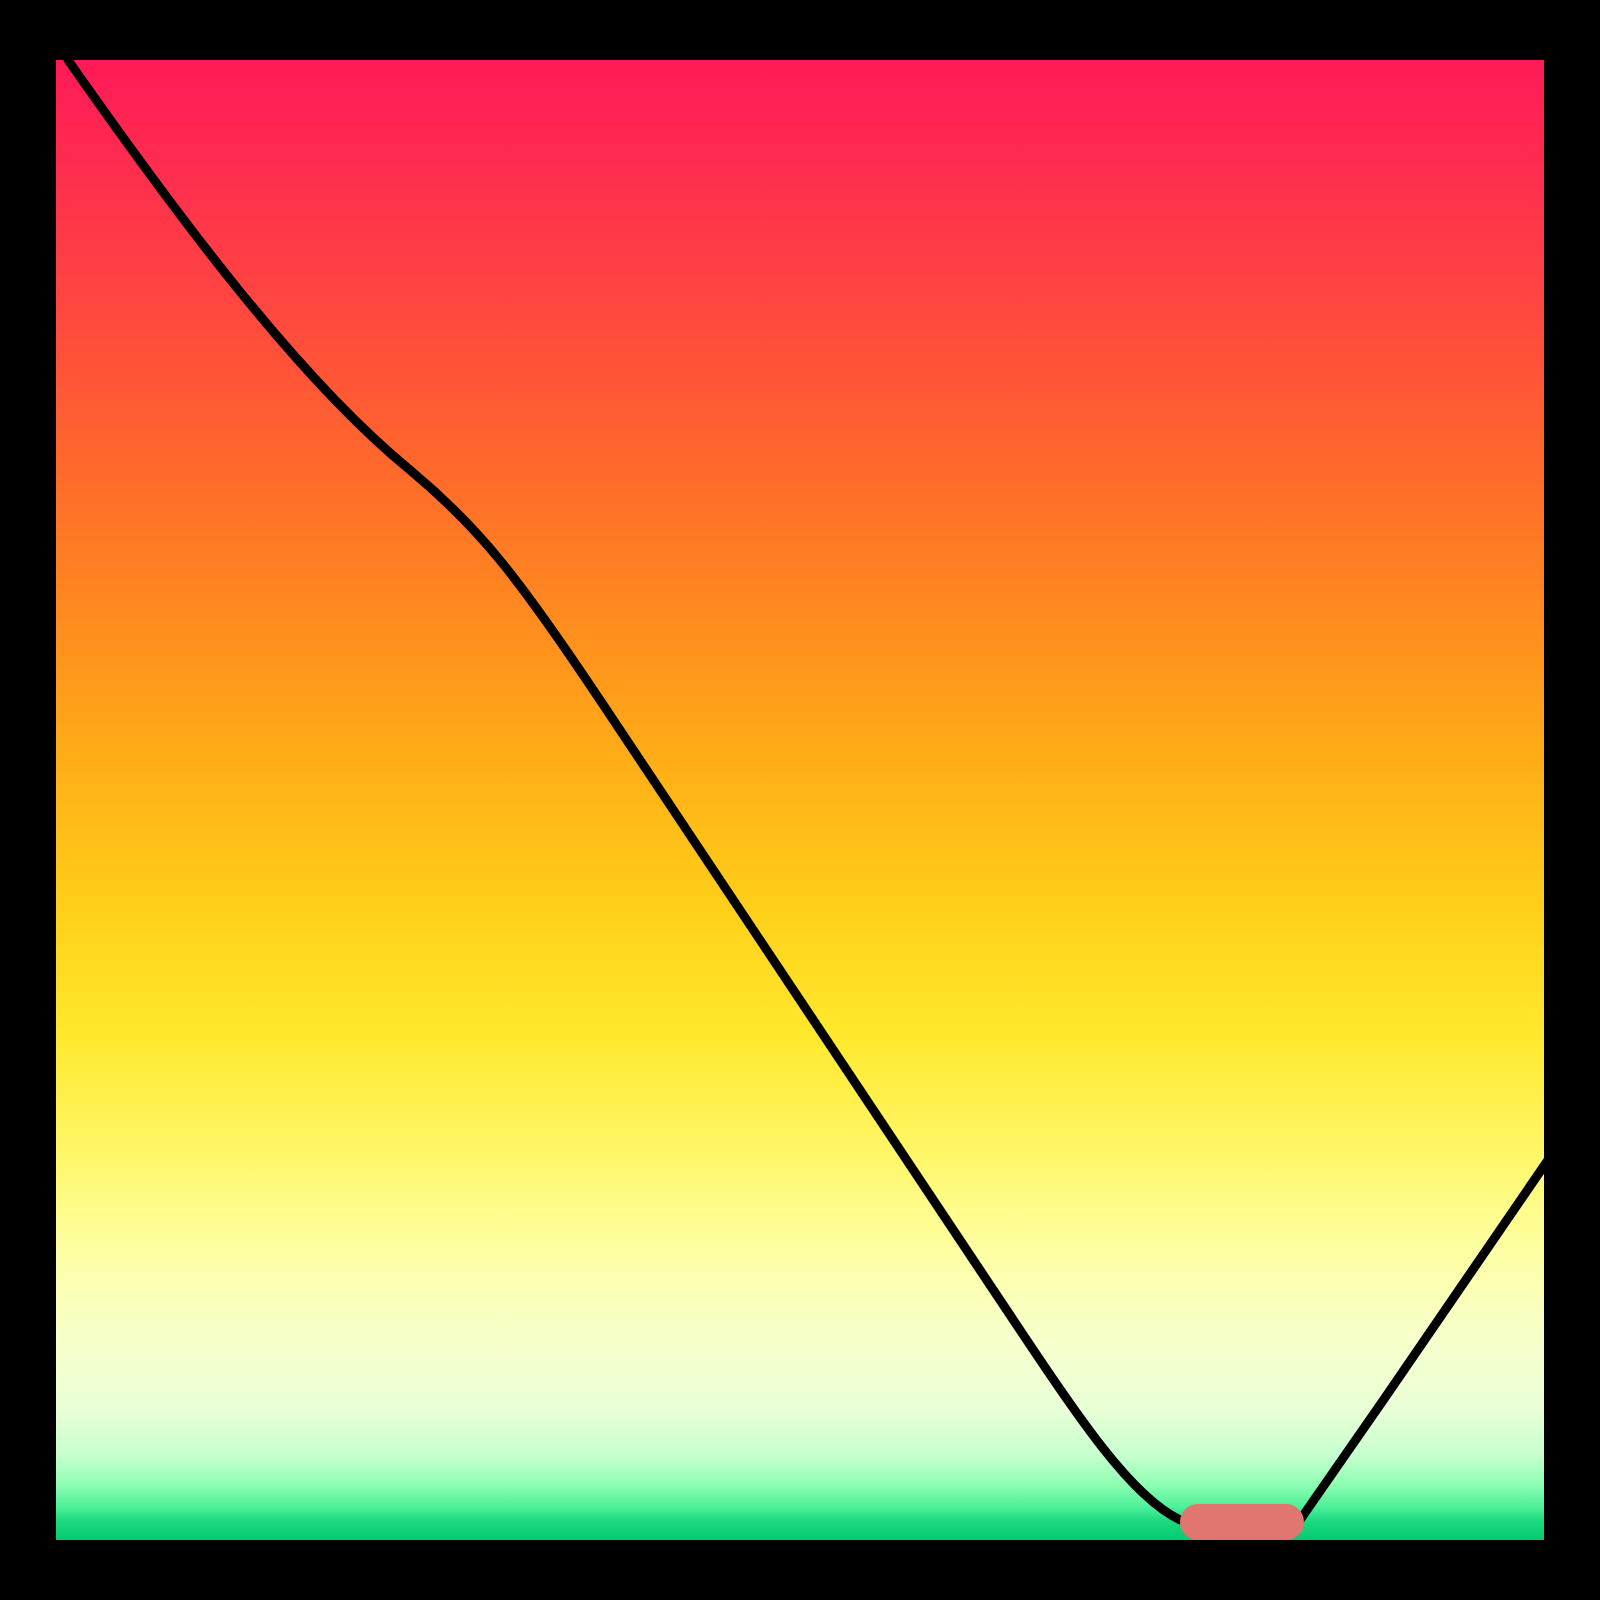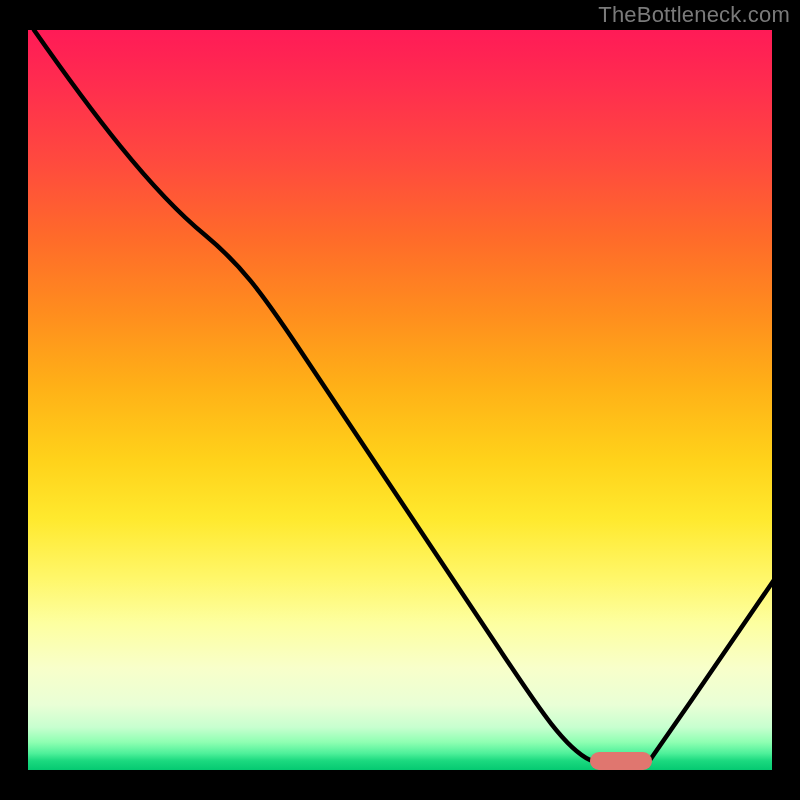--- a/index.html
+++ b/index.html
@@ -58,21 +58,20 @@
     top: 0;
     width: 800px;
     height: 800px;
   }
 </style>
 </head>
 <body>
 
 <div class="frame">
 
-  <div class="attribution">TheBottleneck.com</div>
 
   <div class="plot-area"></div>
 
   <svg class="overlay" viewBox="0 0 800 800">
 
     <rect x="26" y="28" width="748" height="744" fill="none" stroke="#000" stroke-width="4"></rect>
 
     <path fill="none" stroke="#000" stroke-width="4.5" stroke-linecap="round" stroke-linejoin="round" d="M 34 30
              C 90 110, 150 190, 205 235
              C 240 264, 260 290, 300 350

